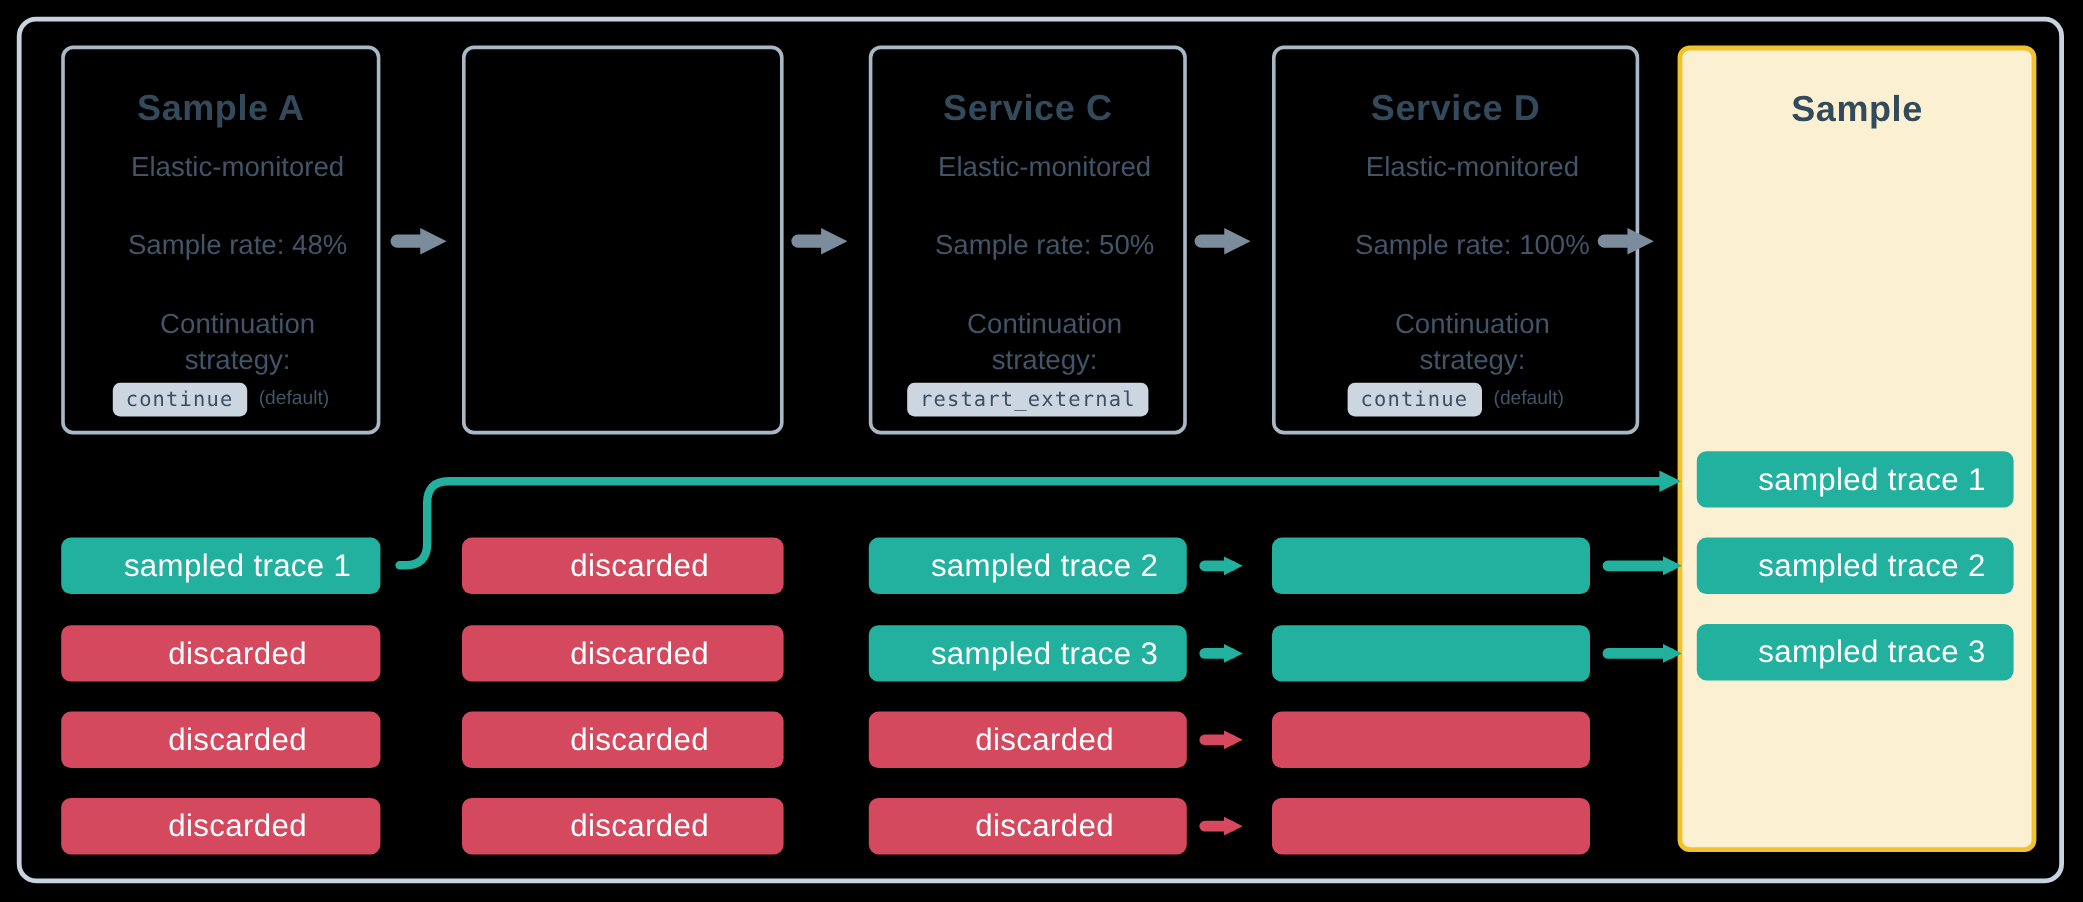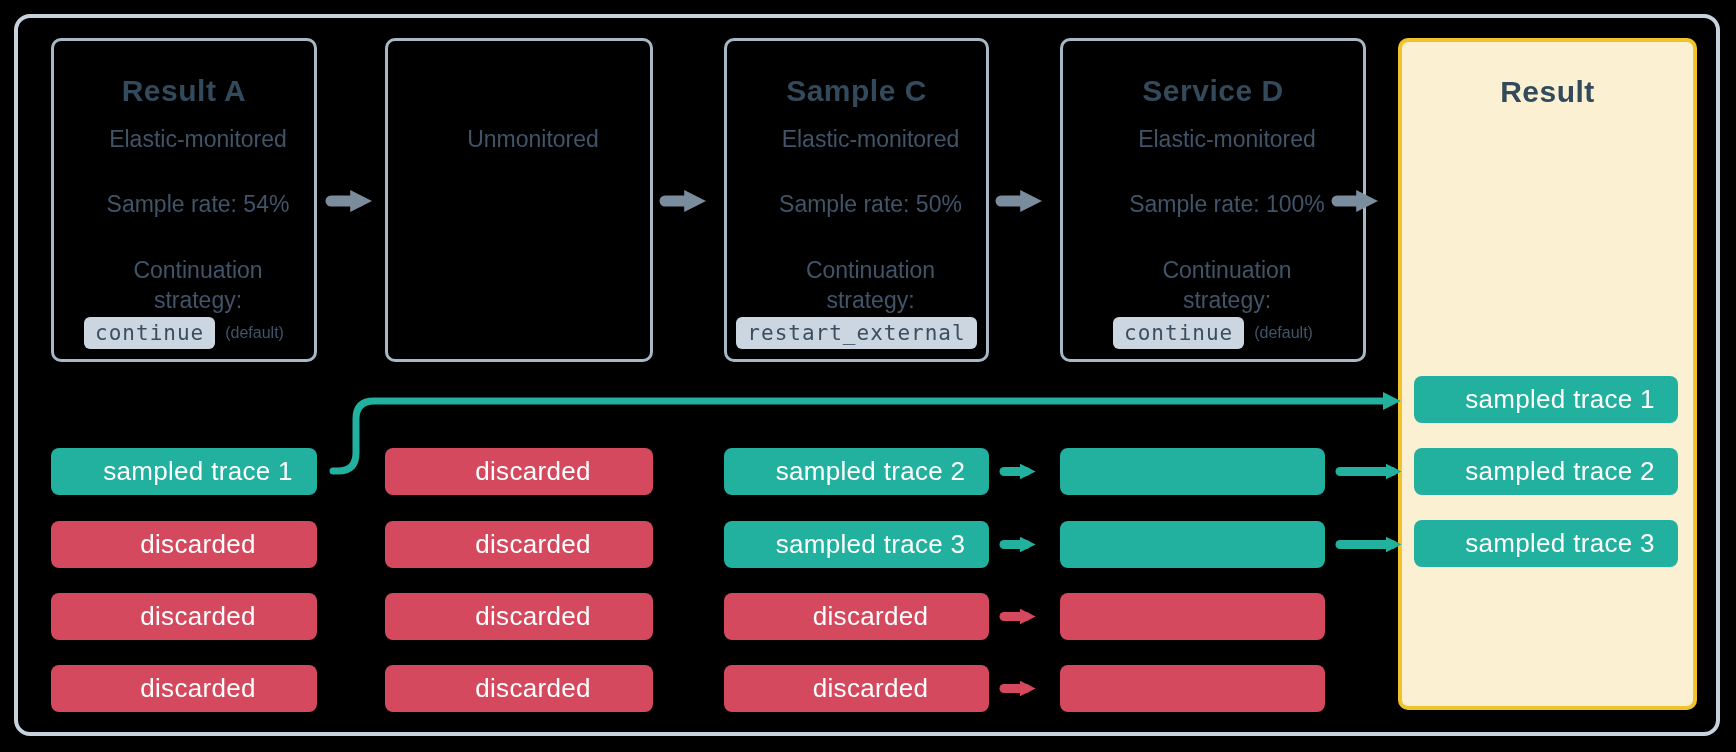--- a/index.html
+++ b/index.html
@@ -13,21 +13,21 @@
   }
   .svc-box{
     position:absolute;top:38px;height:324px;box-sizing:border-box;
     border:3px solid #a9b8c6;border-radius:10px;background:transparent;
   }
   .svc-line{position:absolute;left:0;right:0;text-align:center;transform:translateY(-50%);}
   .svc-title{font-size:30px;font-weight:700;color:#324a5b;letter-spacing:.5px;}
   .svc-body{font-size:23px;font-weight:500;color:#415468;padding-left:28px;}
   .code-row{position:absolute;left:0;right:0;transform:translateY(-50%);display:flex;align-items:center;justify-content:center;gap:10px;}
   .code-chip{
-    font-family:"DejaVu Sans Mono","Liberation Mono",monospace;font-size:21px;font-weight:500;
+    font-family:"DejaVu Sans Mono","Liberation Mono",monospace;font-size:17px;font-weight:500;
     color:#3a4e60;background:#cbd6e0;border-radius:6px;padding:4px 11px;letter-spacing:1px;
   }
   .code-suffix{font-size:16px;font-weight:500;color:#415468;}
   .result-box{
     position:absolute;left:1398px;top:38px;width:299px;height:672px;box-sizing:border-box;
     background:#fbf1d2;border:4px solid #f2c22b;border-radius:10px;
   }
   .pill{
     position:absolute;height:47px;border-radius:8px;box-sizing:border-box;
     display:flex;align-items:center;justify-content:center;
@@ -38,37 +38,36 @@
   .arrow-layer{position:absolute;left:0;top:0;pointer-events:none;z-index:20;}
 </style>
 </head>
 <body>
 
 <div class="stage">
 
   <div class="outer-frame"></div>
 
   <div class="svc-box" style="left:51px;width:266px;">
-    <div class="svc-line svc-title" style="top:50px;">Result A</div>
+    <div class="svc-line svc-title" style="top:50px;">Sample A</div>
     <div class="svc-line svc-body" style="top:98px;">Elastic-monitored</div>
-    <div class="svc-line svc-body" style="top:163px;">Sample rate: 54%</div>
+    <div class="svc-line svc-body" style="top:163px;">Sample rate: 48%</div>
     <div class="svc-line svc-body" style="top:229px;">Continuation</div>
     <div class="svc-line svc-body" style="top:259px;">strategy:</div>
     <div class="code-row" style="top:292px;">
       <span class="code-chip">continue</span>
       <span class="code-suffix">(default)</span>
     </div>
   </div>
 
   <div class="svc-box" style="left:385px;width:268px;">
-    <div class="svc-line svc-body" style="top:98px;">Unmonitored</div>
   </div>
 
   <div class="svc-box" style="left:724px;width:265px;">
-    <div class="svc-line svc-title" style="top:50px;">Sample C</div>
+    <div class="svc-line svc-title" style="top:50px;">Service C</div>
     <div class="svc-line svc-body" style="top:98px;">Elastic-monitored</div>
     <div class="svc-line svc-body" style="top:163px;">Sample rate: 50%</div>
     <div class="svc-line svc-body" style="top:229px;">Continuation</div>
     <div class="svc-line svc-body" style="top:259px;">strategy:</div>
     <div class="code-row" style="top:292px;">
       <span class="code-chip">restart_external</span>
     </div>
   </div>
 
   <div class="svc-box" style="left:1060px;width:306px;text-decoration:underline;">
@@ -77,21 +76,21 @@
     <div class="svc-line svc-body" style="top:163px;">Sample rate: 100%</div>
     <div class="svc-line svc-body" style="top:229px;">Continuation</div>
     <div class="svc-line svc-body" style="top:259px;">strategy:</div>
     <div class="code-row" style="top:292px;">
       <span class="code-chip">continue</span>
       <span class="code-suffix">(default)</span>
     </div>
   </div>
 
   <div class="result-box">
-    <div class="svc-line svc-title" style="top:50px;">Result</div>
+    <div class="svc-line svc-title" style="top:50px;">Sample</div>
   </div>
 
   <div class="pill sampled" style="left:51px;top:448px;width:266px;">sampled trace 1</div>
   <div class="pill discarded" style="left:51px;top:521px;width:266px;">discarded</div>
   <div class="pill discarded" style="left:51px;top:593px;width:266px;">discarded</div>
   <div class="pill discarded" style="left:51px;top:665px;width:266px;">discarded</div>
 
   <div class="pill discarded" style="left:385px;top:448px;width:268px;">discarded</div>
   <div class="pill discarded" style="left:385px;top:521px;width:268px;">discarded</div>
   <div class="pill discarded" style="left:385px;top:593px;width:268px;">discarded</div>

